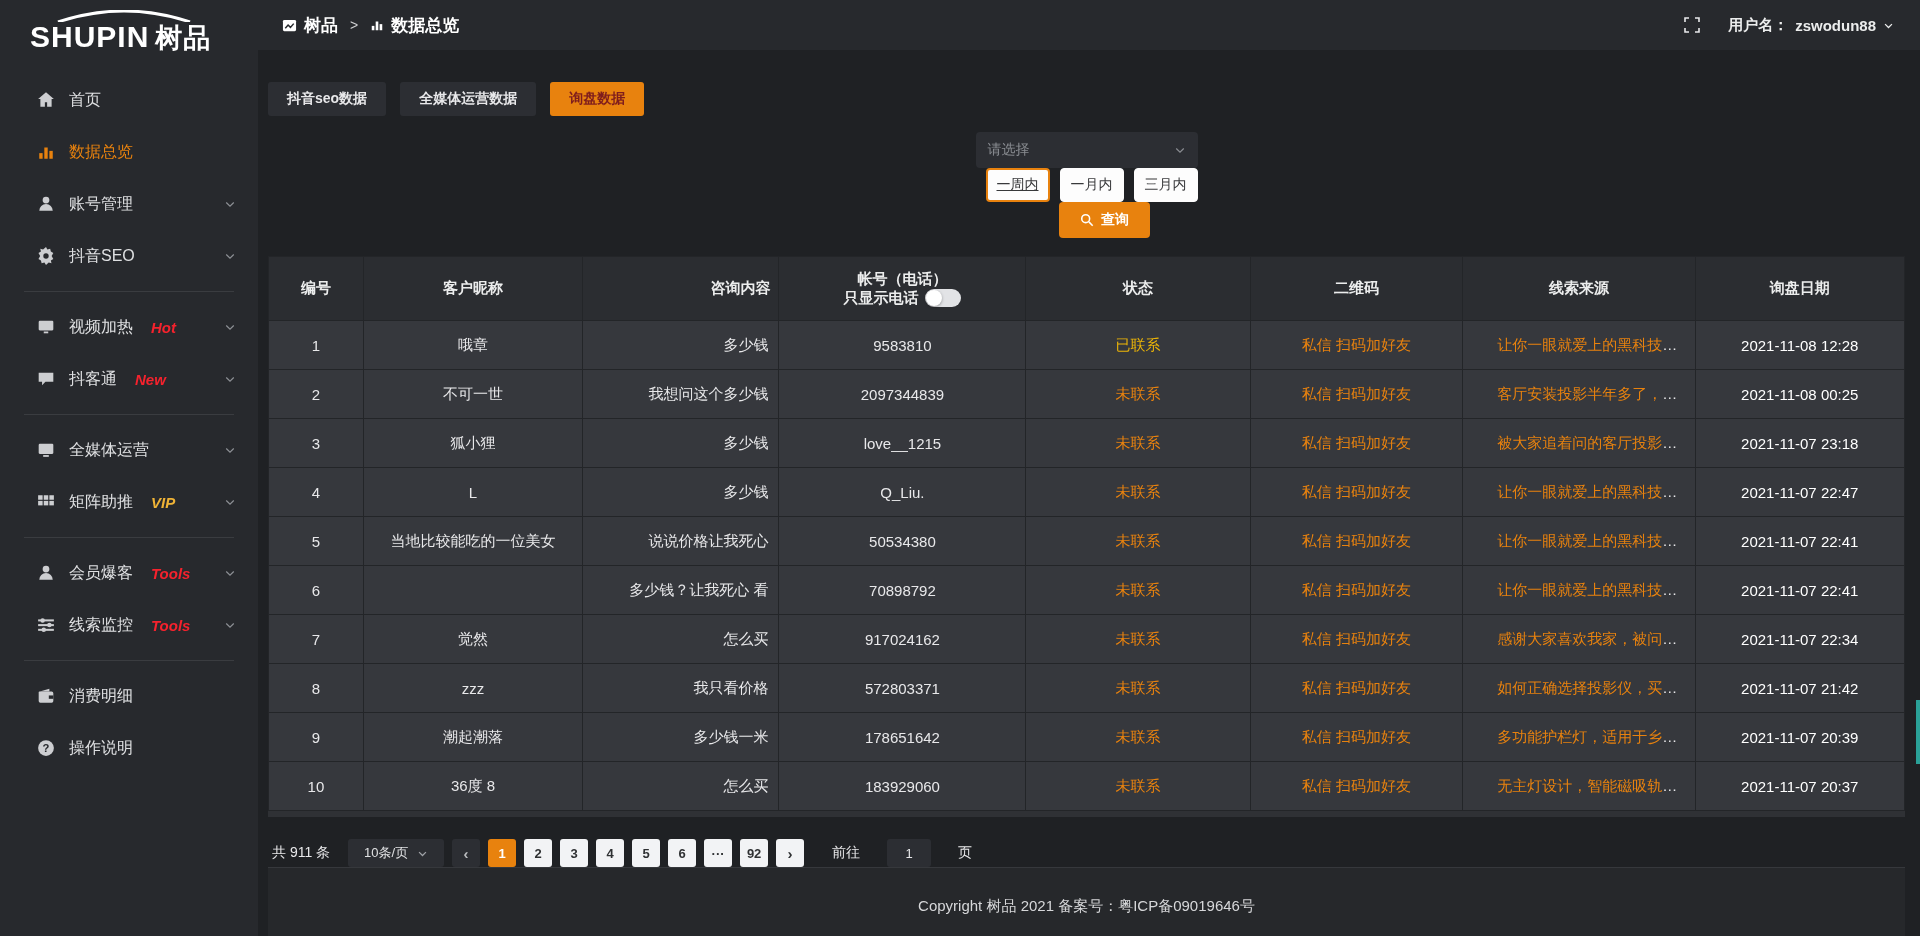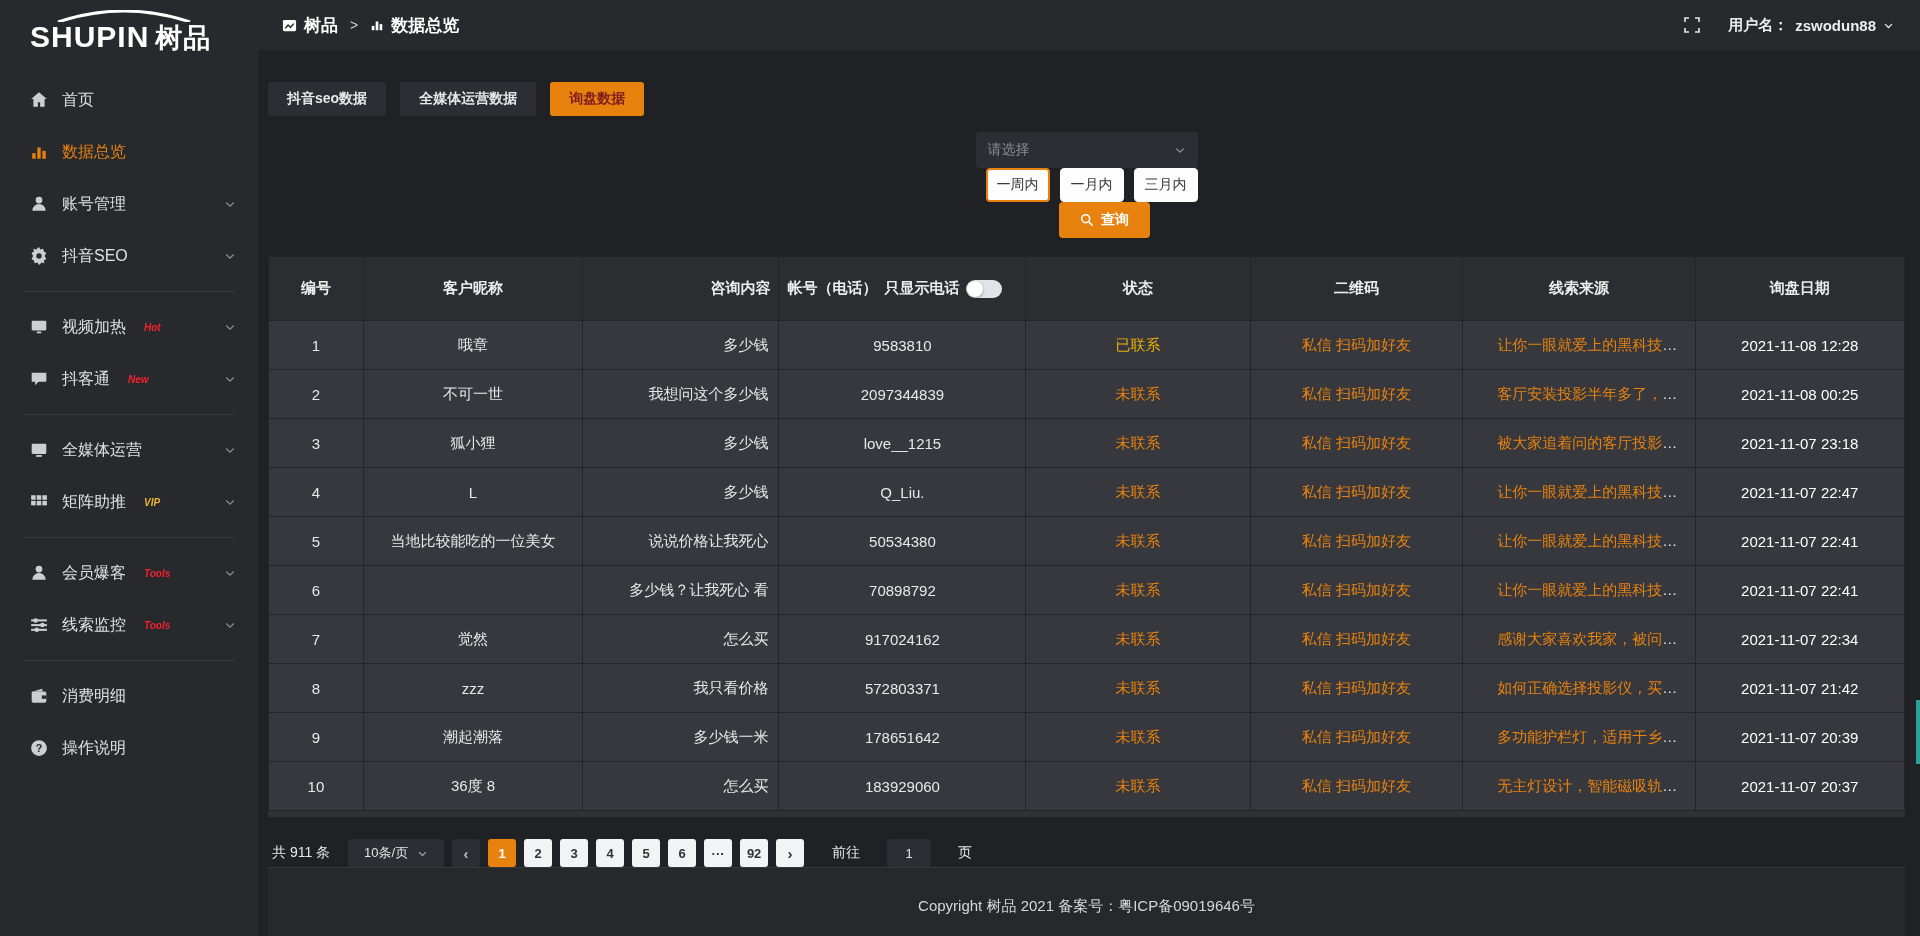--- a/index.html
+++ b/index.html
@@ -11,24 +11,24 @@
   }
   .app { display:flex; height:100%; }
 
   
   .sidebar { width:258px; background:#27292d; flex-shrink:0; }
   .logo { padding:10px 0 4px 30px; color:#fff; }
   .logo-arc { display:block; margin:0 0 -2px 24px; }
   .logo-text { font-size:30px; font-weight:800; letter-spacing:1px; white-space:nowrap; }
   .logo-cn { font-size:27px; font-weight:800; margin-left:6px; }
   .menu { padding-top:14px; }
-  .menu-item { display:flex; align-items:center; height:52px; padding:0 22px 0 30px; font-size:16px; color:#dfe0e2; cursor:pointer; }
+  .menu-item { display:flex; align-items:center; height:52px; padding:0 22px 0 30px; font-size:16px; color:#dfe0e2; cursor:pointer;margin-left:7px; }
   .mi-icon { width:18px; height:18px; margin-right:14px; color:#cdced1; display:flex; align-items:center; justify-content:center; flex-shrink:0; }
   .menu-item.active, .menu-item.active .mi-icon { color:#e8820e; }
-  .mi-badge { font-style:italic; font-weight:bold; font-size:10px; margin-left:18px; }
+  .mi-badge { font-style:italic; font-weight:bold; font-size:15px; margin-left:18px; }
   .mi-badge.red { color:#f5222d; }
   .mi-badge.gold { color:#efb336; }
   .mi-chevron { margin-left:auto; color:#8d9095; display:flex; }
   .menu-divider { height:1px; background:#3a3c40; margin:9px 24px; }
 
   
   .main { flex:1; display:flex; flex-direction:column; min-width:0; }
   .topbar { height:50px; background:#27292d; display:flex; align-items:center; justify-content:space-between; padding:0 26px 0 24px; flex-shrink:0; }
   .breadcrumb { display:flex; align-items:center; font-size:17px; font-weight:bold; color:#fff; }
   .crumb { display:flex; align-items:center; gap:7px; cursor:pointer; }
@@ -40,30 +40,30 @@
   .content { flex:1; padding:32px 15px 0 10px; display:flex; flex-direction:column; }
 
   .tabs-row { display:flex; gap:14px; }
   .tab { height:34px; padding:0 19px; display:flex; align-items:center; background:#2c2e33; color:#e8e8ea; font-size:14px; font-weight:bold; border-radius:3px; border:none; cursor:pointer; }
   .tab.active { background:#e8820e; color:#7f1d1d; }
 
   .filter-row { display:flex; align-items:center; margin-top:16px;flex-direction:column; }
   .select { width:222px; height:36px; background:#2c2e33; border-radius:4px; display:flex; align-items:center; justify-content:space-between; padding:0 12px; color:#8a8d92; font-size:14px; cursor:pointer; }
   .range-group { display:flex; gap:10px; margin-left:10px; }
   .range-btn { width:64px; height:34px; background:#fdfdfd; color:#38393b; font-size:14px; border:1px solid #fdfdfd; border-radius:4px; display:flex; align-items:center; justify-content:center; cursor:pointer; }
-  .range-btn.active { border:2px solid #e8820e; }
+  .range-btn.active { border:2px solid #e8820e;text-decoration:underline; }
   .query-btn { margin-left:36px; height:36px; padding:12px 21px; background:#e8820e; color:#fff; border:none; border-radius:4px; font-size:14px; font-weight:bold; display:flex; align-items:center; gap:7px; cursor:pointer; }
 
   
   .table-panel { margin-top:18px; background:#2f3135; padding-bottom:6px; }
   table { width:100%; border-collapse:collapse; table-layout:fixed; }
   thead th { background:#2b2d31; height:64px; font-size:15px; font-weight:bold; color:#eceded; border:1px solid #232528; padding:0 8px; }
   tbody td { background:#36383d; height:49px; font-size:15px; color:#e8e8ea; text-align:center; border:1px solid #232528; padding:0 10px; overflow:hidden; white-space:nowrap; text-overflow:ellipsis; }
   th.left, td.left { text-align:right; padding-left:34px; }
-  .acct-head { display:flex; flex-direction:row; align-items:center; gap:7px; }
+  .acct-head { display:flex; flex-direction:column; align-items:center; }
   .toggle-line { display:flex; align-items:center; gap:7px; }
   .toggle { width:36px; height:18px; background:#e2e3e6; border-radius:9px; position:relative; cursor:pointer; flex-shrink:0; }
   .toggle-knob { position:absolute; left:1px; top:1px; width:16px; height:16px; background:#fff; border-radius:50%; box-shadow:0 1px 3px rgba(0,0,0,.35); }
   .st-contacted { color:#eab308; }
   .st-pending { color:#e8820e; }
   .qr-link, .src-link { color:#e8820e; cursor:pointer; }
   .date-cell { color:#fff; }
 
   
   .pagination { display:flex; align-items:center; margin:22px 0 0 4px; gap:8px; font-size:14px; color:#e8e8ea; }

